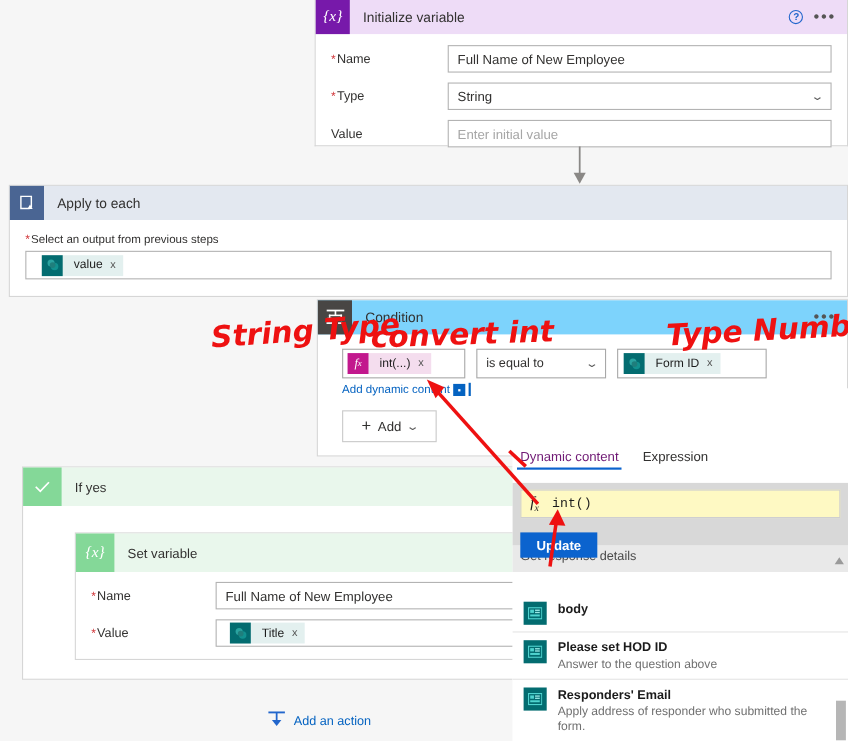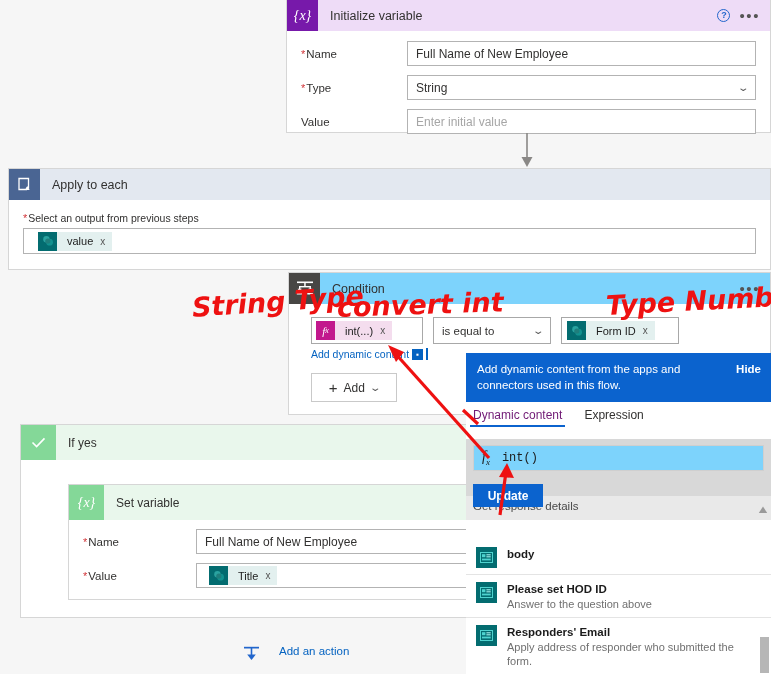--- a/index.html
+++ b/index.html
@@ -80,21 +80,21 @@
   
   #condition { left: 288px; top: 272px; width: 483px; height: 143px; }
   #condition .card-header { background: #7dd3fc; }
   #condition .card-icon { background: #484644; }
   #condition .cond-body { padding: 13px 0 0 22px; }
   .cond-row { display: flex; align-items: center; gap: 10px; }
   .cond-cell { height: 27px; border: 1px solid #a8a8a8; background: #fff;
       display: flex; align-items: center; padding: 0 4px 0 4px; }
   .cond-cell.c1 { width: 112px; }
   .cond-cell.c2 { width: 118px; justify-content: space-between; padding: 0 8px; font-size: 11.5px; color:#323130; }
-  .cond-cell.c3 { width: 118px; padding-left: 5px; }
+  .cond-cell.c3 { width: 136px; padding-left: 5px; }
   .adc-link { font-size: 10.5px; color: #0563c1; margin-top: 3px; display: inline-flex; align-items: center; gap: 3px; }
   .adc-sq { width: 11px; height: 11px; background: #0563c1; color: #fff;
       font-size: 8px; line-height: 11px; text-align: center; }
   .adc-bar { width: 2px; height: 12px; background: #0563c1; }
   .add-btn { margin-top: 11px; width: 86px; height: 29px; border: 1px solid #c9c9c9;
       background: #fff; display: flex; align-items: center; justify-content: center;
       gap: 6px; font-size: 12px; color: #323130; }
   .plus { font-size: 15px; font-weight: 300; }
 
   
@@ -106,21 +106,21 @@
       background: #fff; border: 1px solid #d6d6d6; }
   .setvar-card .card-header { background: #eedcf7; }
   .setvar-card .card-icon { background: #7719aa; font-family: "Liberation Serif", serif;
       font-style: italic; font-size: 14px; }
   .setvar-body { padding: 9px 14px 11px 14px; }
   .setvar-body .lbl { width: 113px; flex: 0 0 113px; }
   .setvar-body .fld { padding: 0 8px; }
 
   
   #add-action { position: absolute; left: 243px; top: 645px;
-      display: flex; align-items: flex-start; gap: 19px; }
+      display: flex; align-items: flex-end; gap: 7px; }
   #add-action .aa-label { font-size: 11.5px; color: #0563c1; }
 
   
   #flyout { position: absolute; left: 466px; top: 353px; width: 305px; height: 321px;
       background: #ffffff; }
   .tooltip { position: absolute; left: 0px; top: 0px; width: 305px; height: 49px;
       background: #0b63ce; color: #fff; display: flex; align-items: flex-start;
       padding: 8px 10px 0 11px; font-size: 11.5px; line-height: 16px; }
   .tooltip .tt-text { flex: 1 1 auto; }
   .tooltip .tt-hide { font-size: 11.5px; font-weight: bold; padding-left: 6px; }
@@ -131,21 +131,21 @@
   .tabs { position: absolute; left: 0; top: 55px; width: 305px; height: 28px;
       display: flex; align-items: flex-start; padding-left: 7px; gap: 22px;
       background: #fff; }
   .tab { font-size: 12px; color: #323130; padding-bottom: 5px; position: relative; }
   .tab.active { color: #701a75; }
   .tab.active::after { content: ""; position: absolute; left: -3px; right: -3px; bottom: 0;
       height: 2.5px; background: #0b63ce; }
 
   .expr-area { position: absolute; left: 0; top: 86px; width: 305px; height: 57px;
       background: #d8d8d8; padding: 6px 7px 0 7px; }
-  .expr-input { height: 26px; background: #7dd3fc; border: 1px solid #cfcfcf;
+  .expr-input { height: 26px; background: #fef9c3; border: 1px solid #cfcfcf;
       display: flex; align-items: center; padding: 0 8px; gap: 12px; }
   .fx-glyph { font-family: "Liberation Serif", serif; font-style: italic;
       font-size: 14px; color: #1b1b1b; }
   .expr-text { font-family: "Liberation Mono", monospace; font-size: 12px; color: #1b1b1b; }
   .update-btn { position: absolute; left: 473px; top: 484px; width: 70px; height: 23px;
       background: #0b63ce; color: #fff; font-size: 12px; font-weight: bold;
       display: flex; align-items: center; justify-content: center; }
 
   .group-hdr { position: absolute; left: 0; top: 143px; width: 305px; height: 24px;
       background: #e9e9e9; font-size: 11.5px; color: #4a4a4a; padding: 4px 0 0 7px; }
@@ -344,25 +344,20 @@
     <svg width="17" height="17" viewBox="0 0 17 17">
       <rect x="1" y="1.8" width="15" height="1.7" fill="#2266cc"></rect>
       <rect x="7.7" y="2.8" width="1.6" height="8" fill="#2266cc"></rect>
       <polygon points="8.5,15 4.2,9.5 12.8,9.5" fill="#2266cc"></polygon>
     </svg>
     <span class="aa-label">Add an action</span>
   </div>
 
   <div id="flyout">
 
-    <div class="tooltip">
-      <div class="tt-beak"></div>
-      <div class="tt-text">Add dynamic content from the apps and connectors used in this flow.</div>
-      <div class="tt-hide">Hide</div>
-    </div>
 
     <div class="tabs">
       <div class="tab active">Dynamic content</div>
       <div class="tab">Expression</div>
     </div>
 
     <div class="expr-area">
       <div class="expr-input">
         <span class="fx-glyph">f<sub style="font-size:9px">x</sub></span>
         <span class="expr-text">int()</span>

